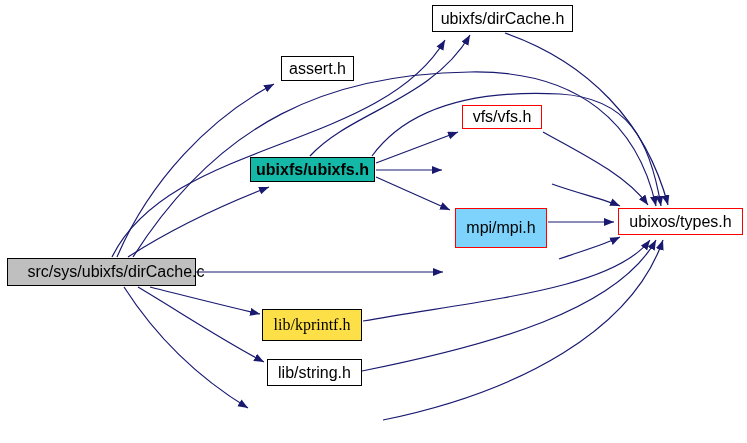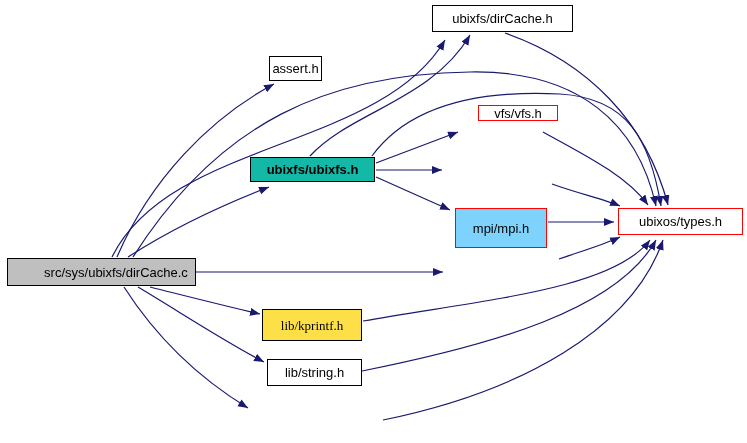--- a/index.html
+++ b/index.html
@@ -18,21 +18,21 @@
   }
   .node {
     position: absolute;
     box-sizing: border-box;
     border: 1px solid #000000;
     background: #ffffff;
     color: #000000;
     display: flex;
     align-items: center;
     justify-content: center;
-    font-size: 13px;
+    font-size: 16px;
     line-height: 1;
     white-space: nowrap;
     cursor: pointer;
   }
   .node.main { cursor: default; padding-left: 29px; }
 </style>
 </head>
 <body>
 
 <div class="stage">
@@ -60,30 +60,30 @@
       <path d="M552,184 C577,193 606,200 620,206" fill="none" stroke="#191970" stroke-width="1.2" marker-end="url(#arrow)"></path>
       <path d="M505,33 C588,62 646,122 668,205" fill="none" stroke="#191970" stroke-width="1.2" marker-end="url(#arrow)"></path>
       <path d="M559,259 C582,251 603,245 620,237" fill="none" stroke="#191970" stroke-width="1.2" marker-end="url(#arrow)"></path>
       <path d="M363,321 C480,300 612,290 650,240" fill="none" stroke="#191970" stroke-width="1.2" marker-end="url(#arrow)"></path>
       <path d="M362,371 C492,345 617,310 656,240" fill="none" stroke="#191970" stroke-width="1.2" marker-end="url(#arrow)"></path>
       <path d="M383,420 C520,392 632,330 663,240" fill="none" stroke="#191970" stroke-width="1.2" marker-end="url(#arrow)"></path>
     </svg>
 <div class="node main" style="left: 7px; top: 258px; width: 189px; height: 28px; border-color: rgb(0, 0, 0); background: rgb(191, 191, 191);">
       <span>src/sys/ubixfs/dirCache.c</span>
     </div>
-    <div class="node" style="left: 269px; top: 56px; width: 53px; height: 25px; border-color: rgb(0, 0, 0); background: rgb(255, 255, 255);">
+    <div class="node" style="left: 281px; top: 56px; width: 73px; height: 25px; border-color: rgb(0, 0, 0); background: rgb(255, 255, 255);">
       <span>assert.h</span>
     </div>
     <div class="node" style="left: 432px; top: 5px; width: 141px; height: 27px; border-color: rgb(0, 0, 0); background: rgb(255, 255, 255);">
       <span>ubixfs/dirCache.h</span>
     </div>
     <div class="node" style="left: 250px; top: 157px; width: 125px; height: 25px; border-color: rgb(0, 0, 0); background: #14b8a6; font-weight: bold;">
       <span>ubixfs/ubixfs.h</span>
     </div>
-    <div class="node" style="left: 478px; top: 105px; width: 80px; height: 16px; border-color: rgb(255, 0, 0); background: rgb(255, 255, 255); align-items: flex-end;">
+    <div class="node" style="left: 462px; top: 105px; width: 80px; height: 24px; border-color: rgb(255, 0, 0); background: rgb(255, 255, 255);">
       <span>vfs/vfs.h</span>
     </div>
     <div class="node" style="left: 455px; top: 208px; width: 92px; height: 40px; border-color: rgb(255, 0, 0); background: #7dd3fc;">
       <span>mpi/mpi.h</span>
     </div>
     <div class="node" style="left: 618px; top: 208px; width: 125px; height: 27px; border-color: rgb(255, 0, 0); background: rgb(255, 255, 255);">
       <span>ubixos/types.h</span>
     </div>
     <div class="node" style="left: 262px; top: 309px; width: 100px; height: 32px; border-color: rgb(0, 0, 0); background: #fde047; font-family: Liberation Serif, serif;">
       <span>lib/kprintf.h</span>

